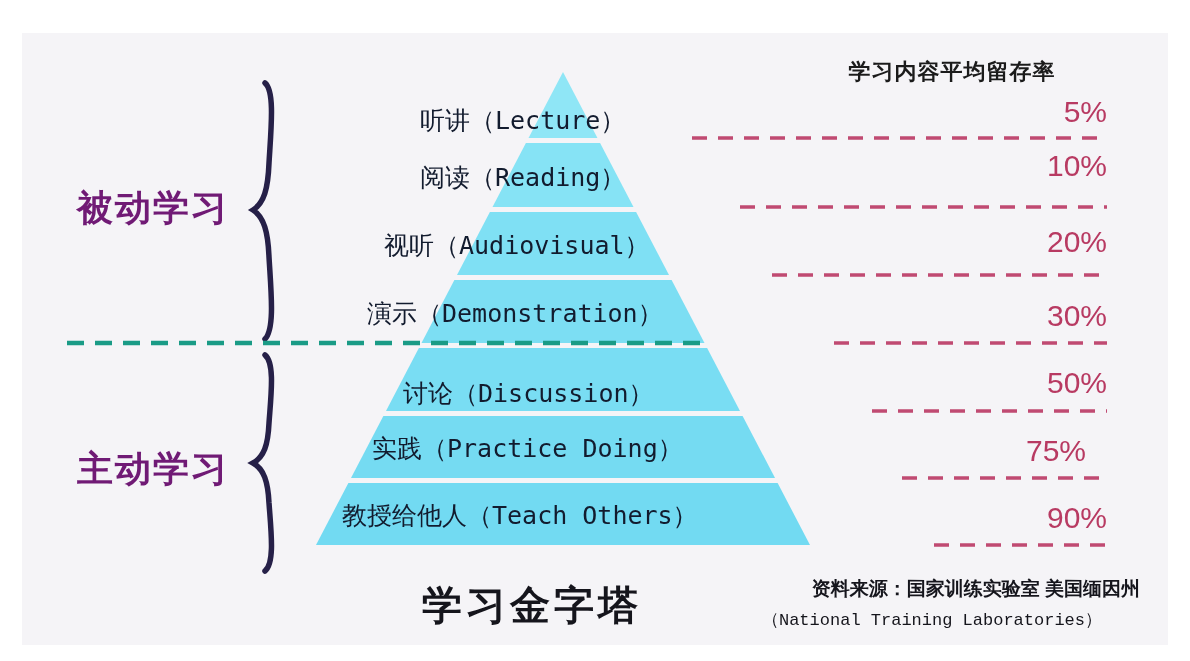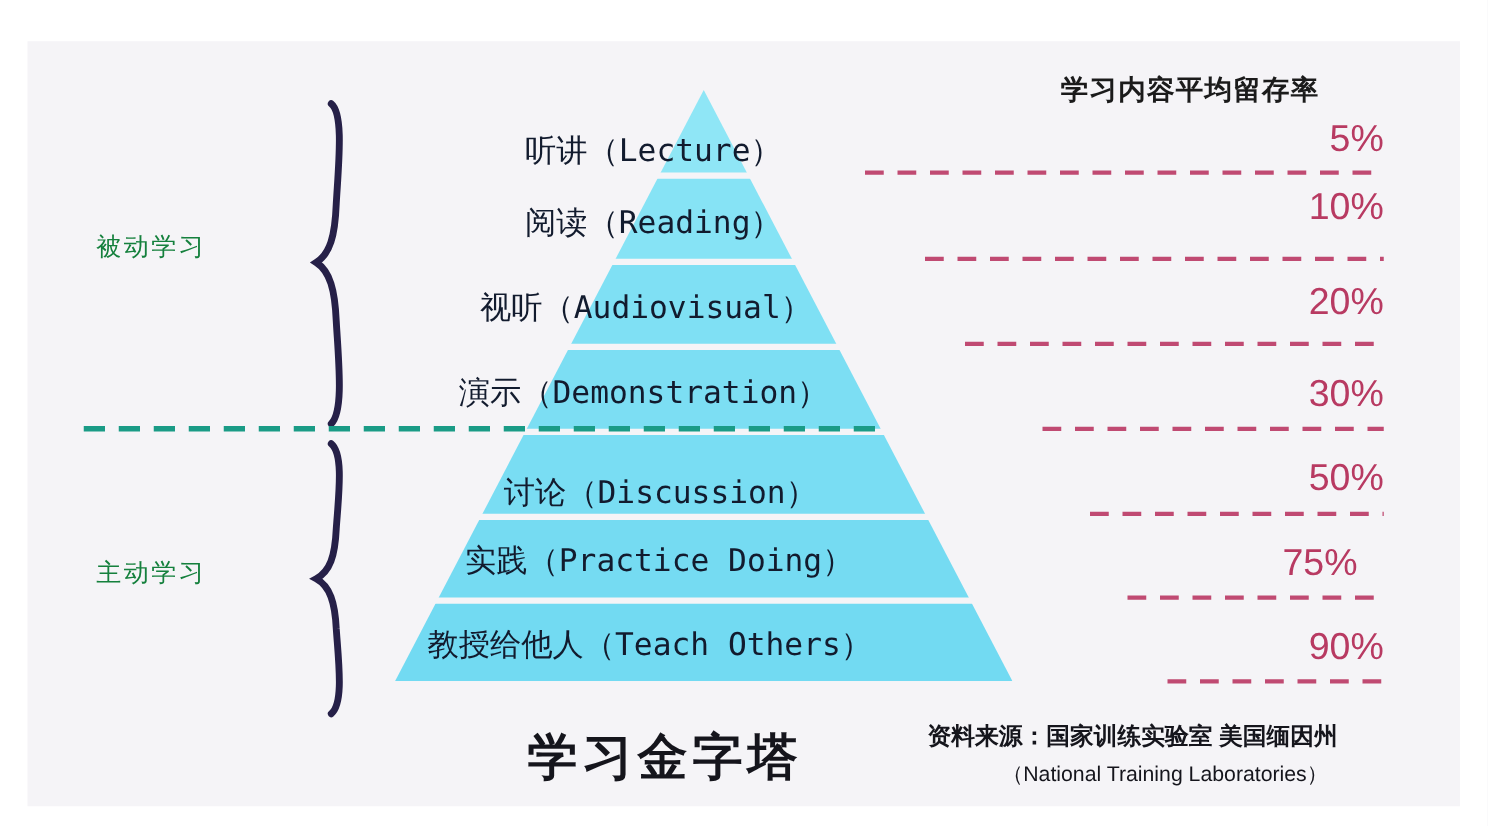--- a/index.html
+++ b/index.html
@@ -54,55 +54,55 @@
     text-align:right;
     font-size:30px;
     font-weight:400;
     color:#b83a62;
     font-family:"Liberation Sans","DejaVu Sans",sans-serif;
   }
 
   
   .group-label{
     position:absolute;
-    font-size:20px;
-    font-weight:400;
-    color:#15803d;
+    font-size:36px;
+    font-weight:700;
+    color:#701a75;
     white-space:nowrap;
     letter-spacing:2px;
   }
 
   
   .pyramid-title{
     position:absolute;
     left:400px;top:545px;
     font-size:40px;
     font-weight:700;
     color:#15151c;
     letter-spacing:4px;
     white-space:nowrap;
   }
   .source-line1{
     position:absolute;
-    left:720px;top:543px;
+    left:698px;top:543px;
     width:420px;
-    text-align:left;
+    text-align:right;
     font-size:19px;
     font-weight:700;
     color:#15151c;
     white-space:nowrap;
   }
   .source-line2{
     position:absolute;
     left:700px;top:575px;
     width:420px;
     text-align:center;
     font-size:17px;
     color:#15151c;
-    font-family:Liberation Sans, sans-serif;
+    font-family:Liberation Mono, monospace;
     white-space:nowrap;
   }
 </style>
 </head>
 <body>
 
 <div id="panel">
 
   <div class="retention-title">学习内容平均留存率</div>
 

